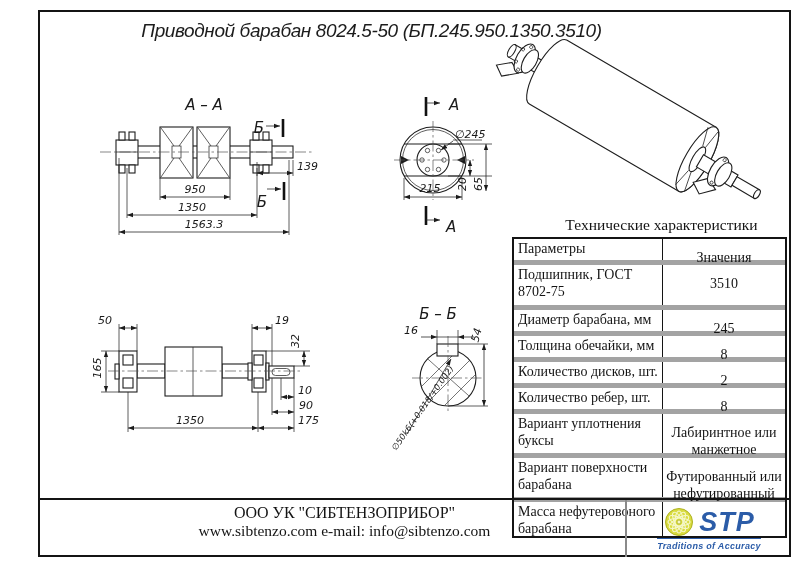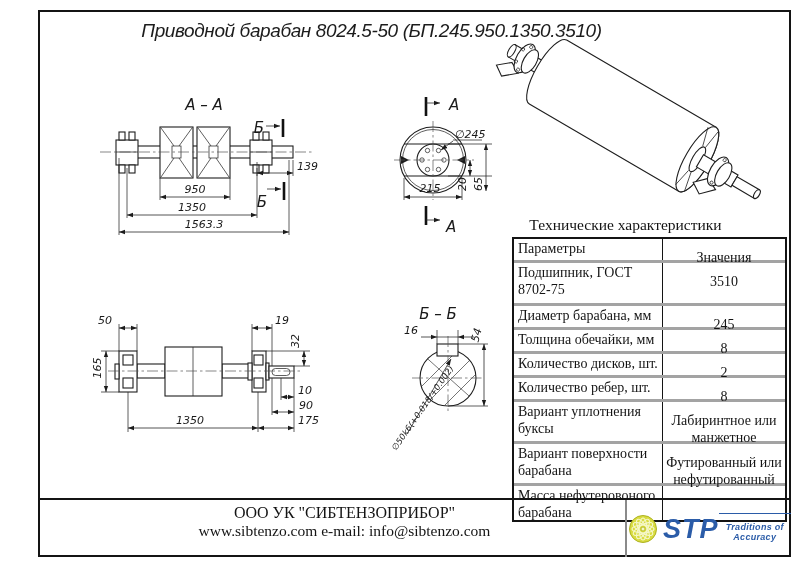--- a/index.html
+++ b/index.html
@@ -16,45 +16,45 @@
   .lnw{fill:#fff;stroke:#1e1e1e;stroke-width:1.1;}
   .thin{fill:none;stroke:#2a2a2a;stroke-width:0.75;}
   .cl{fill:none;stroke:#555;stroke-width:0.7;stroke-dasharray:11 3 2.5 3;}
   .dim{fill:none;stroke:#2a2a2a;stroke-width:0.8;}
   .thick{fill:none;stroke:#111;stroke-width:2.6;}
   .hatch{fill:none;stroke:#3a3a3a;stroke-width:0.7;}
   text.dt{font:italic 11px "DejaVu Sans",sans-serif;fill:#1a1a1a;}
   text.dts{font:italic 8.5px "DejaVu Sans",sans-serif;fill:#1a1a1a;}
   text.sl{font:italic 15px "DejaVu Sans",sans-serif;fill:#1a1a1a;}
   
-  .tbl-title{position:absolute;left:488px;top:216px;width:275px;text-align:center;
+  .tbl-title{position:absolute;left:524px;top:216px;width:275px;text-align:center;
              font-size:15.5px;}
   .tbl{position:absolute;left:512px;top:237px;width:275px;border:2px solid #141414;
        box-sizing:border-box;font-size:14px;line-height:17px;}
-  .tr{display:flex;border-bottom:3px solid #a3a3a3;}
+  .tr{display:flex;border-bottom:5px solid #a3a3a3;}
   .tr:last-child{border-bottom:none;flex-direction:column;}
   .c1{width:149px;border-right:1px solid #141414;padding:1px 2px 0 4px;box-sizing:border-box;}
   .c2{flex:1;text-align:center;padding-top:10px;}
   .h21{height:21px}.h40{height:40px}.h39{height:39px}.h34{height:34px}
   
   .footer{position:absolute;left:38px;top:498px;width:753px;height:59px;
           border-top:2px solid #141414;box-sizing:border-box;display:flex;}
   .f-text{width:587px;box-sizing:border-box;padding:3px 0 0 26px;text-align:center;}
   .f-line1{font-size:16px;line-height:19px;}
   .f-line2{font-size:15px;line-height:18px;}
   .f-line3{font-size:15.5px;line-height:18px;}
   .f-logo{flex:1;border-left:2px solid #8a8a8a;display:flex;align-items:center;
           justify-content:center;}
-  .logo{display:flex;flex-direction:row;align-items:center;}
+  .logo{display:flex;flex-direction:column;align-items:center;}
   .logo-top{display:flex;align-items:center;gap:4px;}
   .stp{font-family:"Liberation Sans",sans-serif;font-weight:bold;font-style:italic;
        font-size:27px;color:#2b5ca8;letter-spacing:1px;line-height:30px;}
   .tagline{font-family:"Liberation Sans",sans-serif;font-weight:bold;font-style:italic;
            font-size:9px;color:#2b5ca8;border-top:1.5px solid #2b5ca8;margin-top:0;
-           padding-top:8px;letter-spacing:0.3px;align-self:stretch;text-align:center;}
+           padding-top:2px;letter-spacing:0.3px;align-self:stretch;text-align:center;}
 </style>
 </head>
 <body>
 
 <div class="page">
   <div class="frame"></div>
 
   <div class="title">Приводной барабан 8024.5-50 (БП.245.950.1350.3510)</div>
 
   <svg class="draw" width="800" height="566" viewBox="0 0 800 566">

